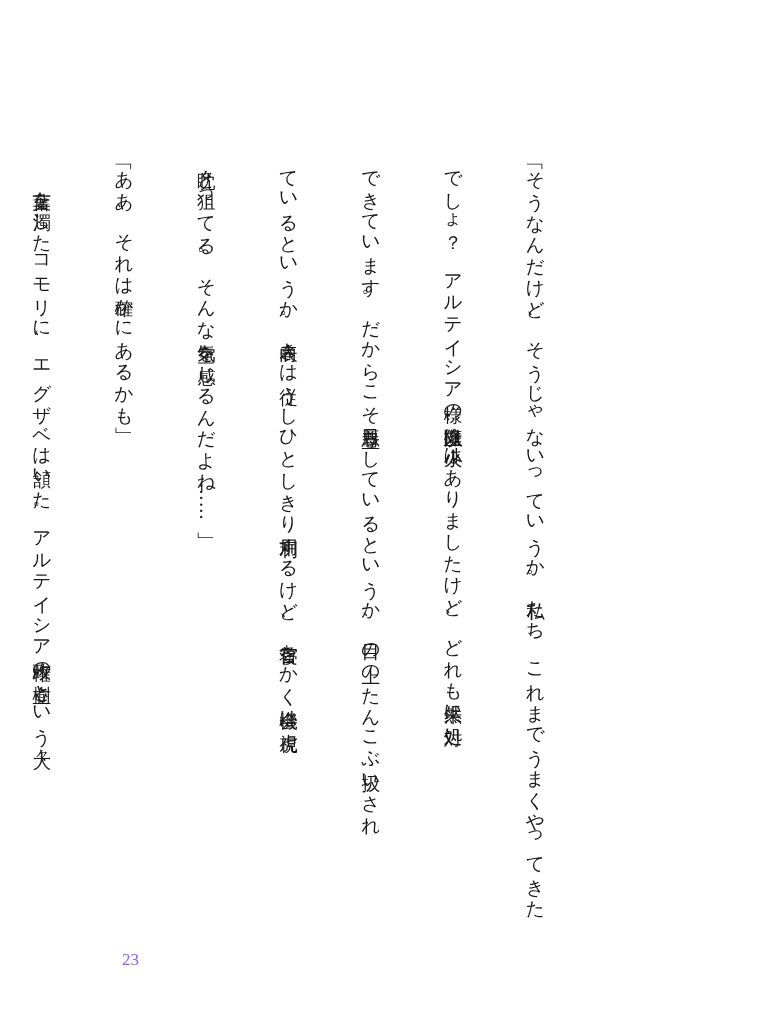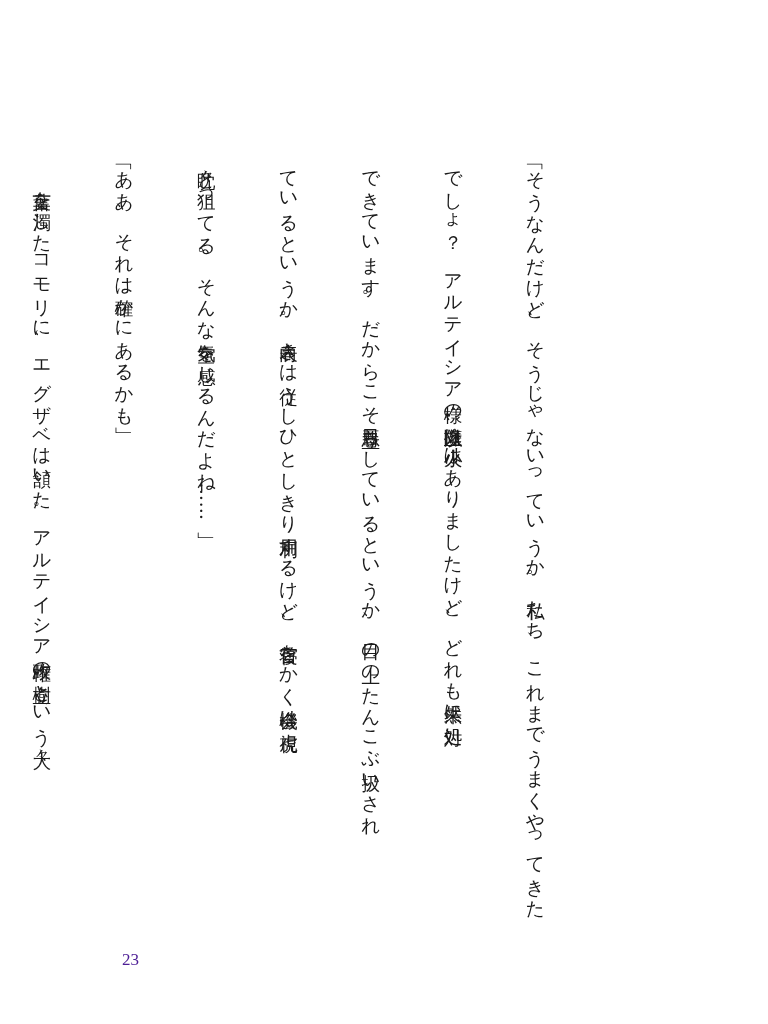--- a/index.html
+++ b/index.html
@@ -36,21 +36,21 @@
   }
   .text-line {
     display: block;
   }
   .page-number {
     position: absolute;
     left: 122px;
     top: 950px;
     font-family: "Liberation Serif", "DejaVu Serif", serif;
     font-size: 17px;
-    color: #4c1d95;
+    color: #8b5cf6;
   }
 </style>
 </head>
 <body>
 
 <div class="page">
   <div class="text-block">
     <span class="text-line">「そうなんだけど、そうじゃないっていうか。私たち、これまでうまくやってきた</span>
     <span class="text-line">でしょ？　アルテイシア様の擁立以降、小火はありましたけど、どれも未然に対処</span>
     <span class="text-line">できています。だからこそ悪目立ちしているというか、目の上のたんこぶ扱いされ</span>

